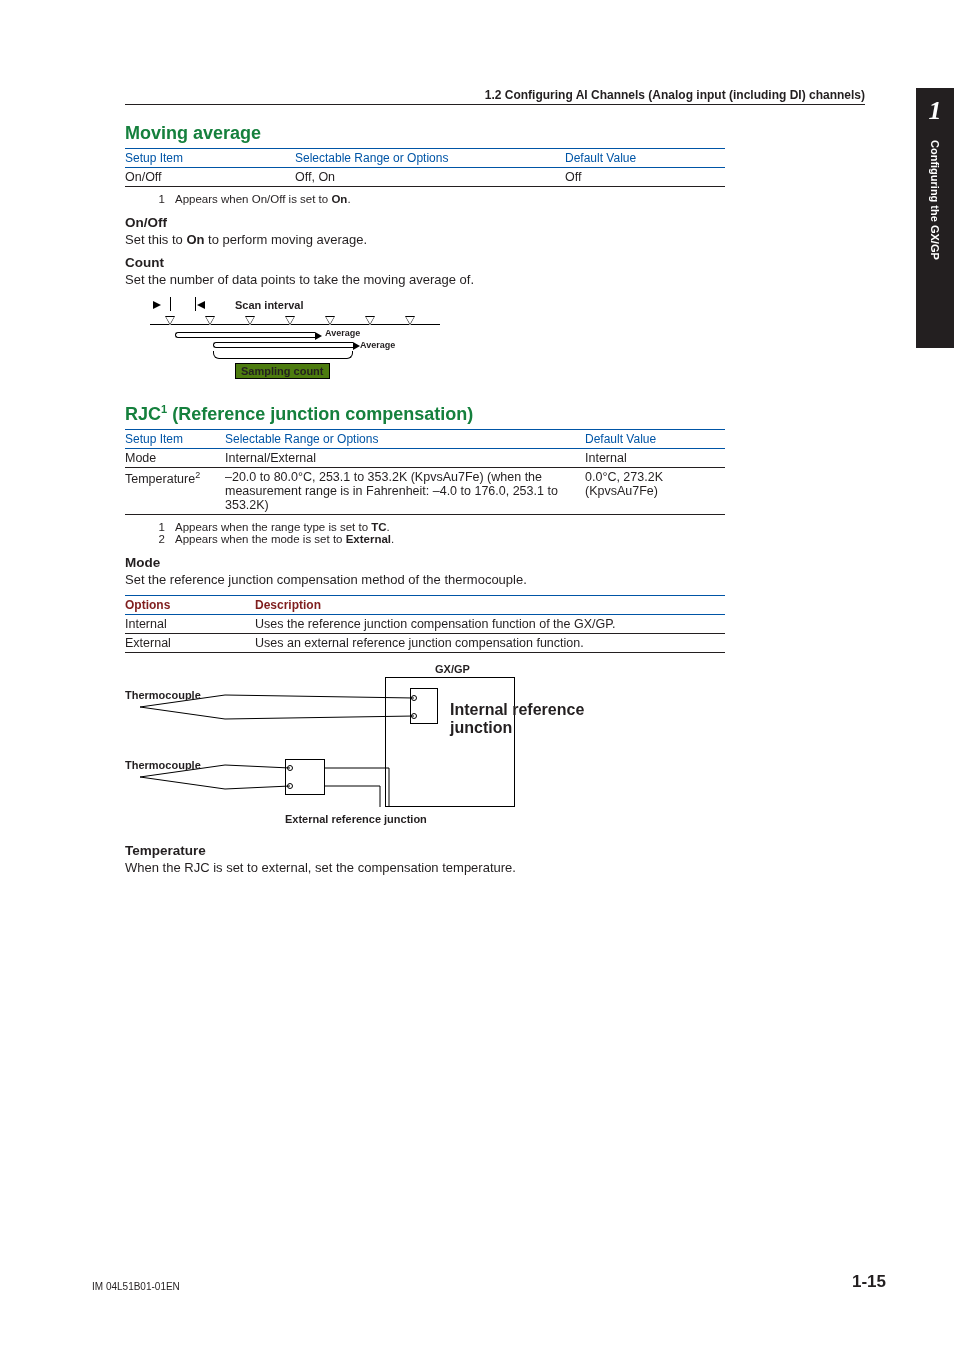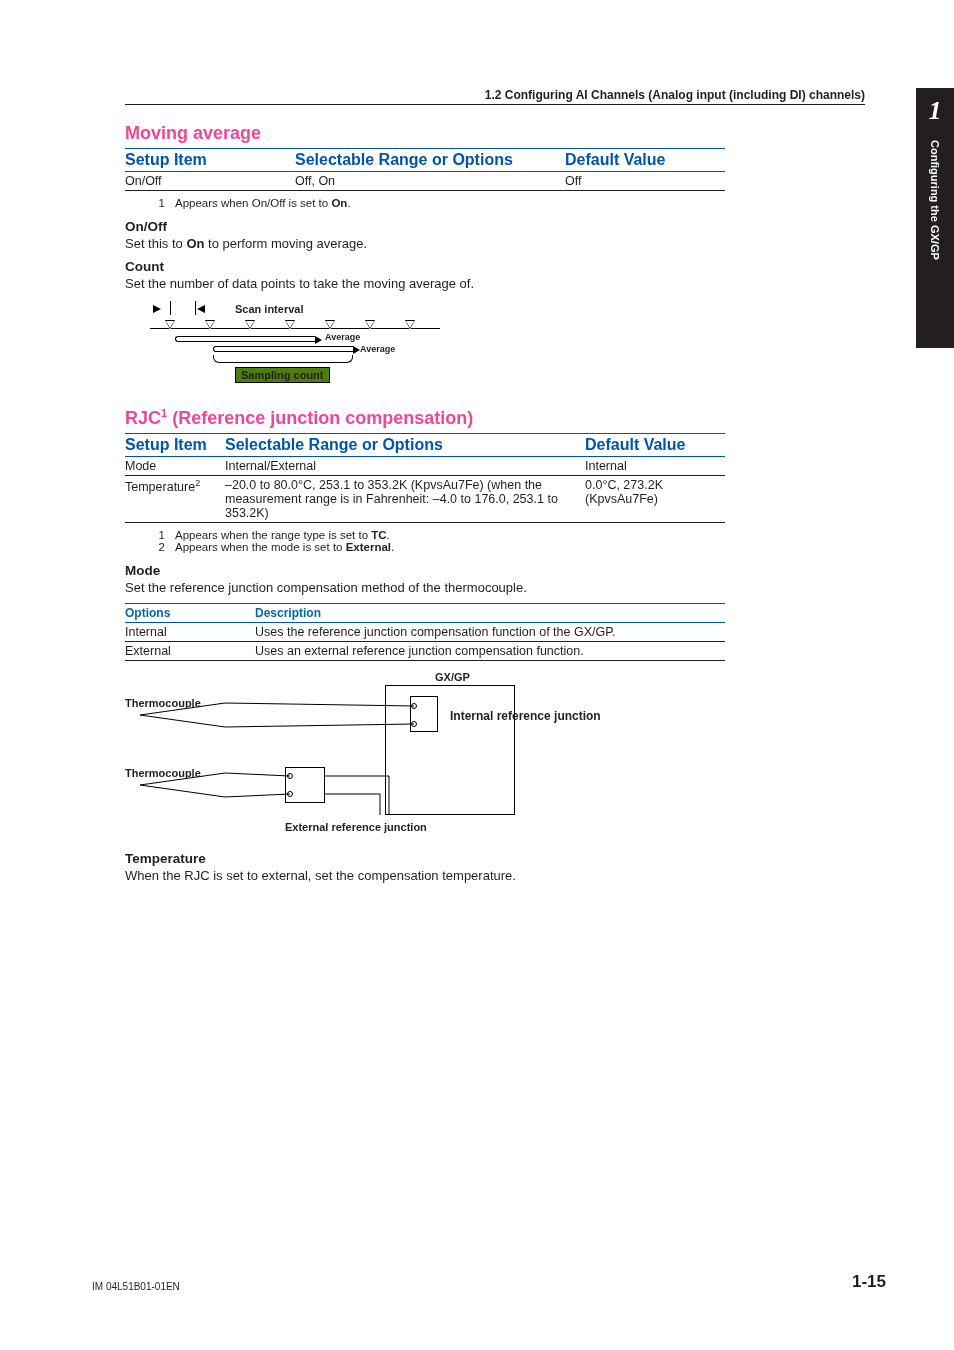--- a/index.html
+++ b/index.html
@@ -18,37 +18,37 @@
     width: 740px;
   }
   .running-head {
     font-size: 12px;
     font-weight: bold;
     text-align: right;
     margin-bottom: 2px;
   }
   .rule-top { border-top: 1px solid #231f20; height: 0; margin-bottom: 18px; }
   .sect-title {
-    color: #ec4899;
+    color: #15803d;
     font-size: 18px;
     font-weight: bold;
     margin-bottom: 4px;
   }
   .sect-title sup { font-size: 11px; vertical-align: super; }
   table.setup {
     width: 600px;
     border-collapse: collapse;
     font-size: 12.5px;
     margin-bottom: 6px;
   }
   table.setup th {
     text-align: left;
     color: #0055a6;
-    font-weight: bold;
-    font-size: 16px;
+    font-weight: normal;
+    font-size: 12px;
     border-top: 1.5px solid #0055a6;
     border-bottom: 1px solid #0055a6;
     padding: 2px 4px 2px 0;
     vertical-align: top;
   }
   table.setup td {
     border-bottom: 1px solid #231f20;
     padding: 2px 4px 2px 0;
     vertical-align: top;
   }
@@ -97,35 +97,35 @@
   .ma-diagram .brace { position: absolute; top: 56px; left: 78px; width: 140px; height: 8px; border: 1px solid #000; border-top: none; border-bottom-left-radius: 6px; border-bottom-right-radius: 6px; }
   .ma-diagram .samp-box { position: absolute; top: 68px; left: 100px; font-size: 11px; font-weight: bold; border: 1px solid #000; padding: 1px 5px; background: #4d7c0f; }
 
   table.opts {
     width: 600px;
     border-collapse: collapse;
     font-size: 12.5px;
     margin: 4px 0 10px 0;
   }
   table.opts th {
-    text-align: left; color: #0369a1; font-weight: bold; font-size: 12px;
+    text-align: left; color: #7f1d1d; font-weight: bold; font-size: 12px;
     border-top: 1.5px solid #0055a6; border-bottom: 1px solid #0055a6;
     padding: 2px 4px 2px 0;
   }
   table.opts td { border-bottom: 1px solid #231f20; padding: 2px 4px 2px 0; }
 
   
   .rjc-diagram { position: relative; width: 520px; height: 170px; margin: 6px 0 10px 0; }
   .rjc-diagram .gxgp-lbl { position: absolute; left: 310px; top: 0; font-size: 11px; font-weight: bold; }
   .rjc-diagram .big-box { position: absolute; left: 260px; top: 14px; width: 130px; height: 130px; border: 1px solid #000; }
   .rjc-diagram .small-box { position: absolute; left: 285px; top: 25px; width: 28px; height: 36px; border: 1px solid #000; }
   .rjc-diagram .ext-box { position: absolute; left: 160px; top: 96px; width: 40px; height: 36px; border: 1px solid #000; }
   .rjc-diagram .term { width: 6px; height: 6px; border: 1px solid #000; border-radius: 50%; position: absolute; background: #fff; }
   .rjc-diagram .tc-lbl { position: absolute; font-size: 11px; font-weight: bold; }
-  .rjc-diagram .irj-lbl { position: absolute; left: 325px; top: 38px; font-size: 12px; font-weight: bold; }
+  .rjc-diagram .irj-lbl { position: absolute; left: 325px; top: 38px; font-size: 16px; font-weight: bold; }
   .rjc-diagram .erj-lbl { position: absolute; left: 160px; top: 150px; font-size: 11px; font-weight: bold; }
   .rjc-diagram svg { position: absolute; left: 0; top: 0; }
 
   
   .side-tab {
     position: absolute;
     right: 0; top: 88px;
     width: 38px; height: 260px;
     background: #231f20;
     color: #fff;

